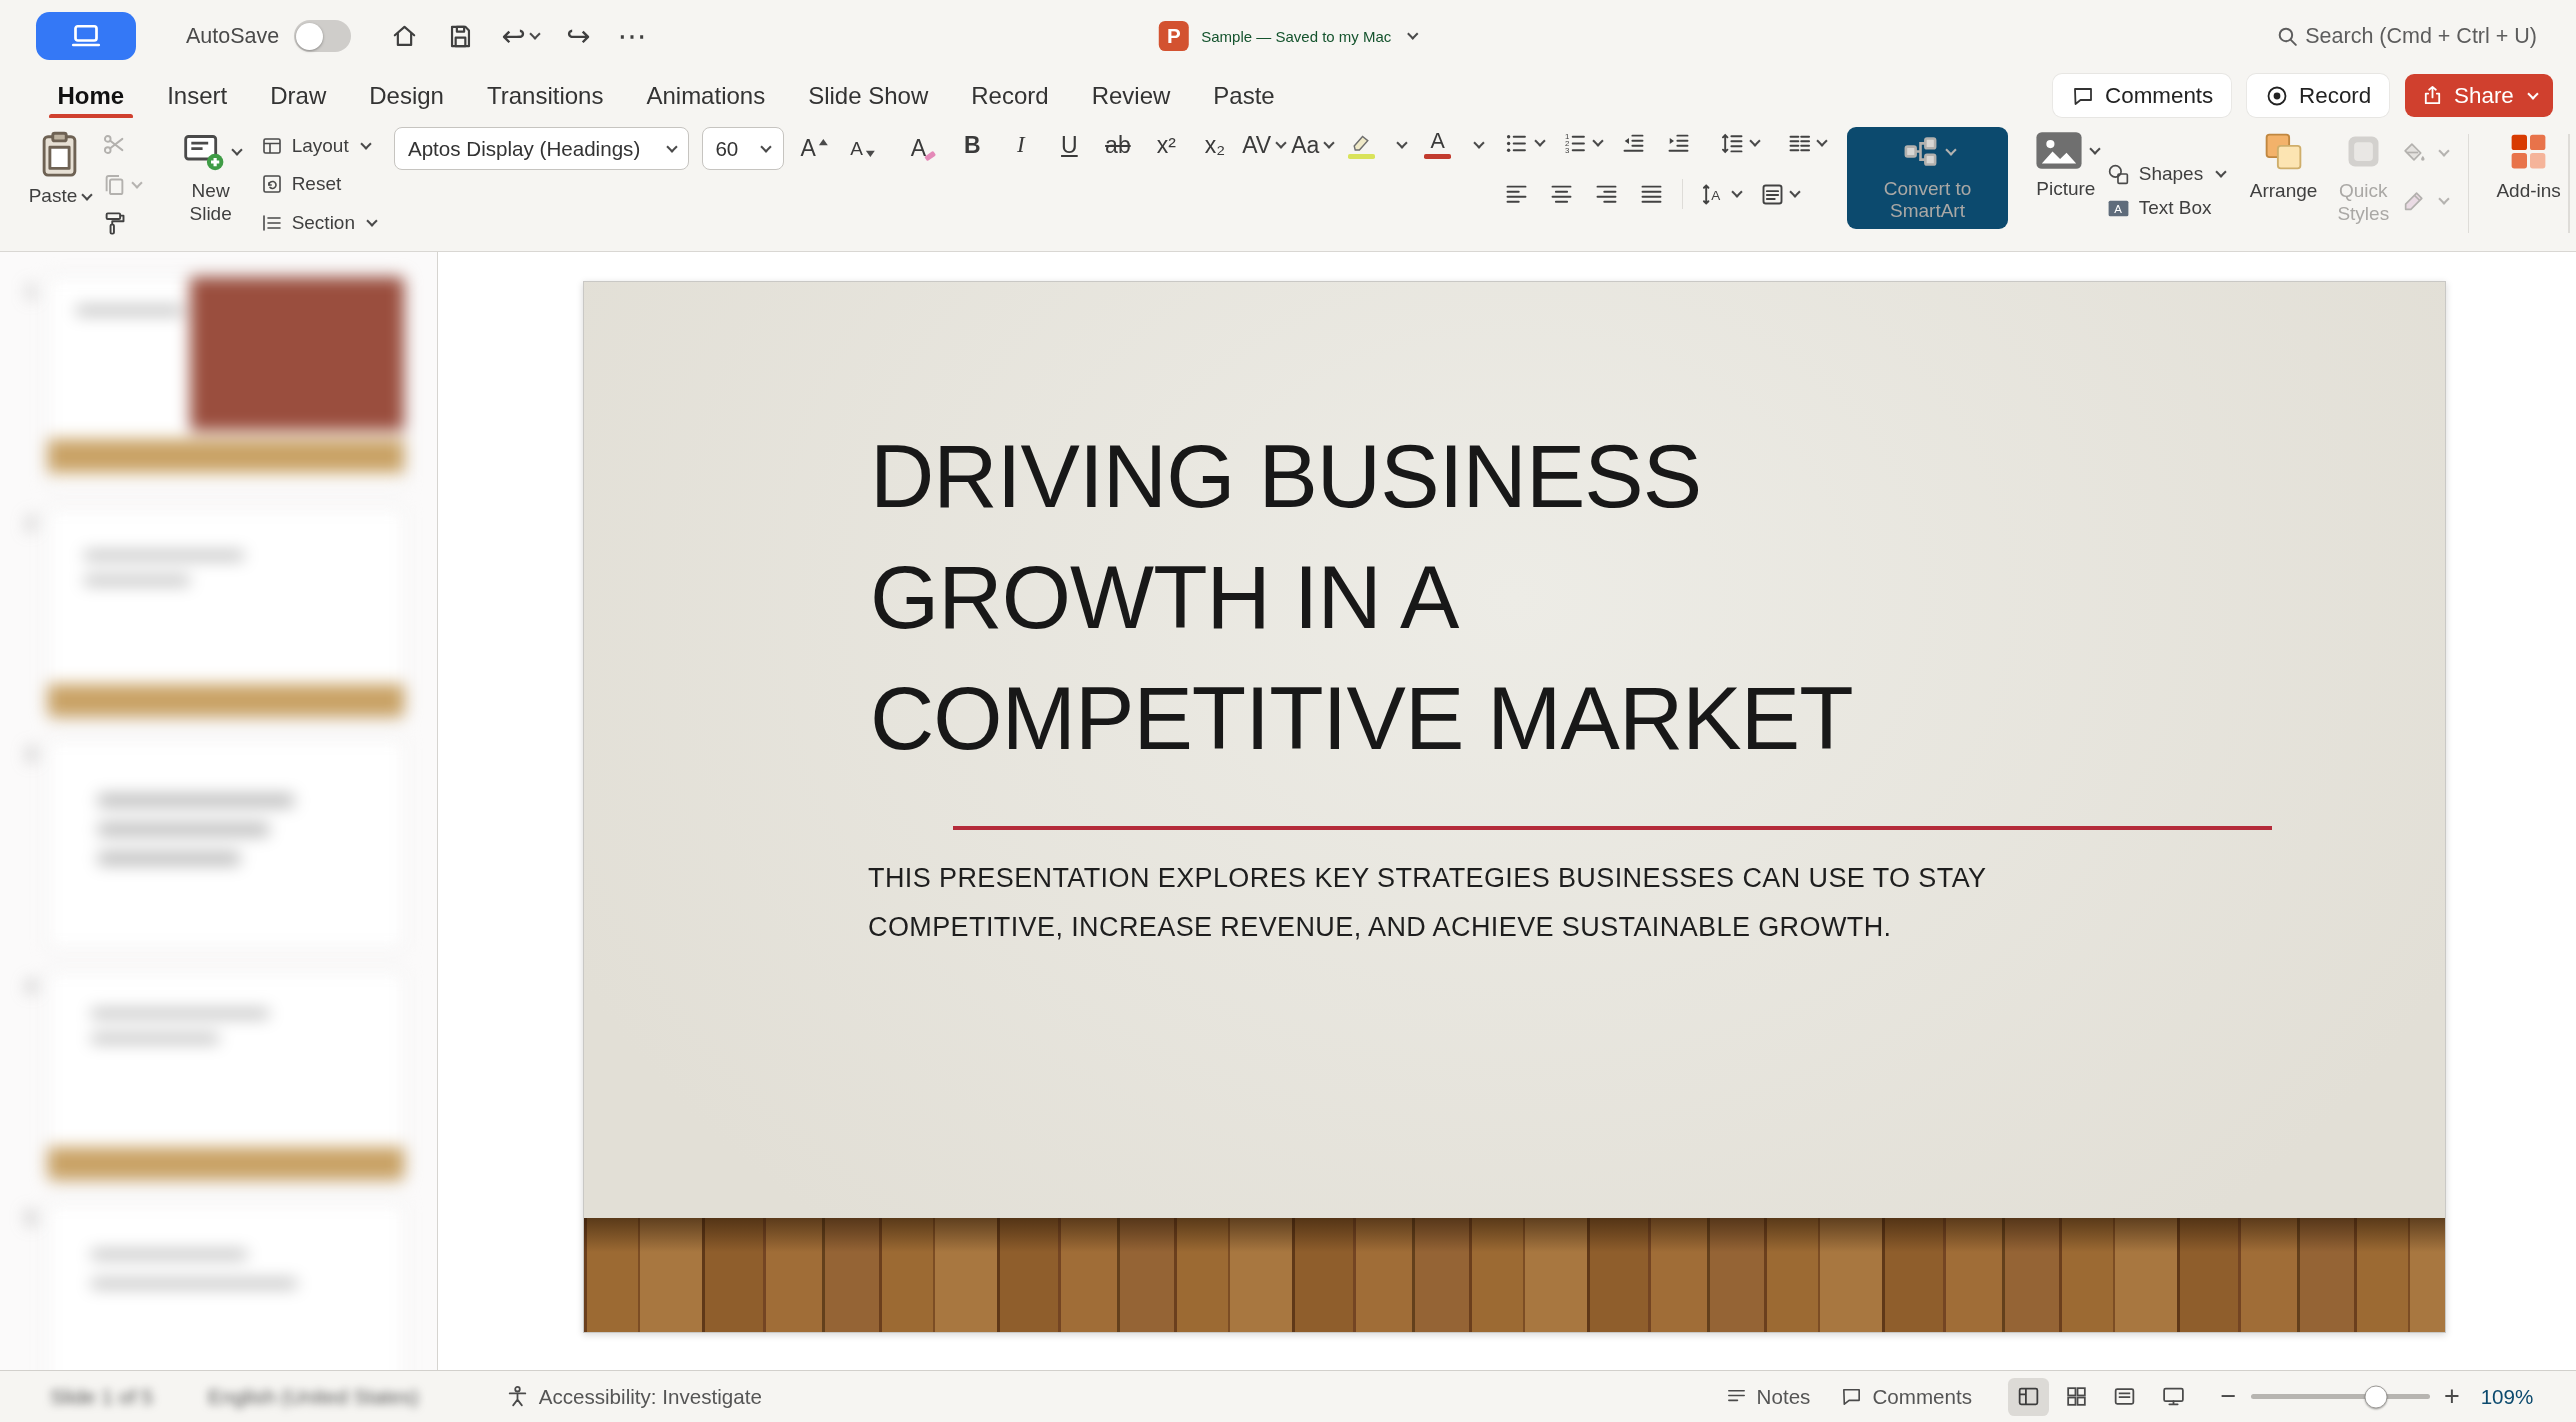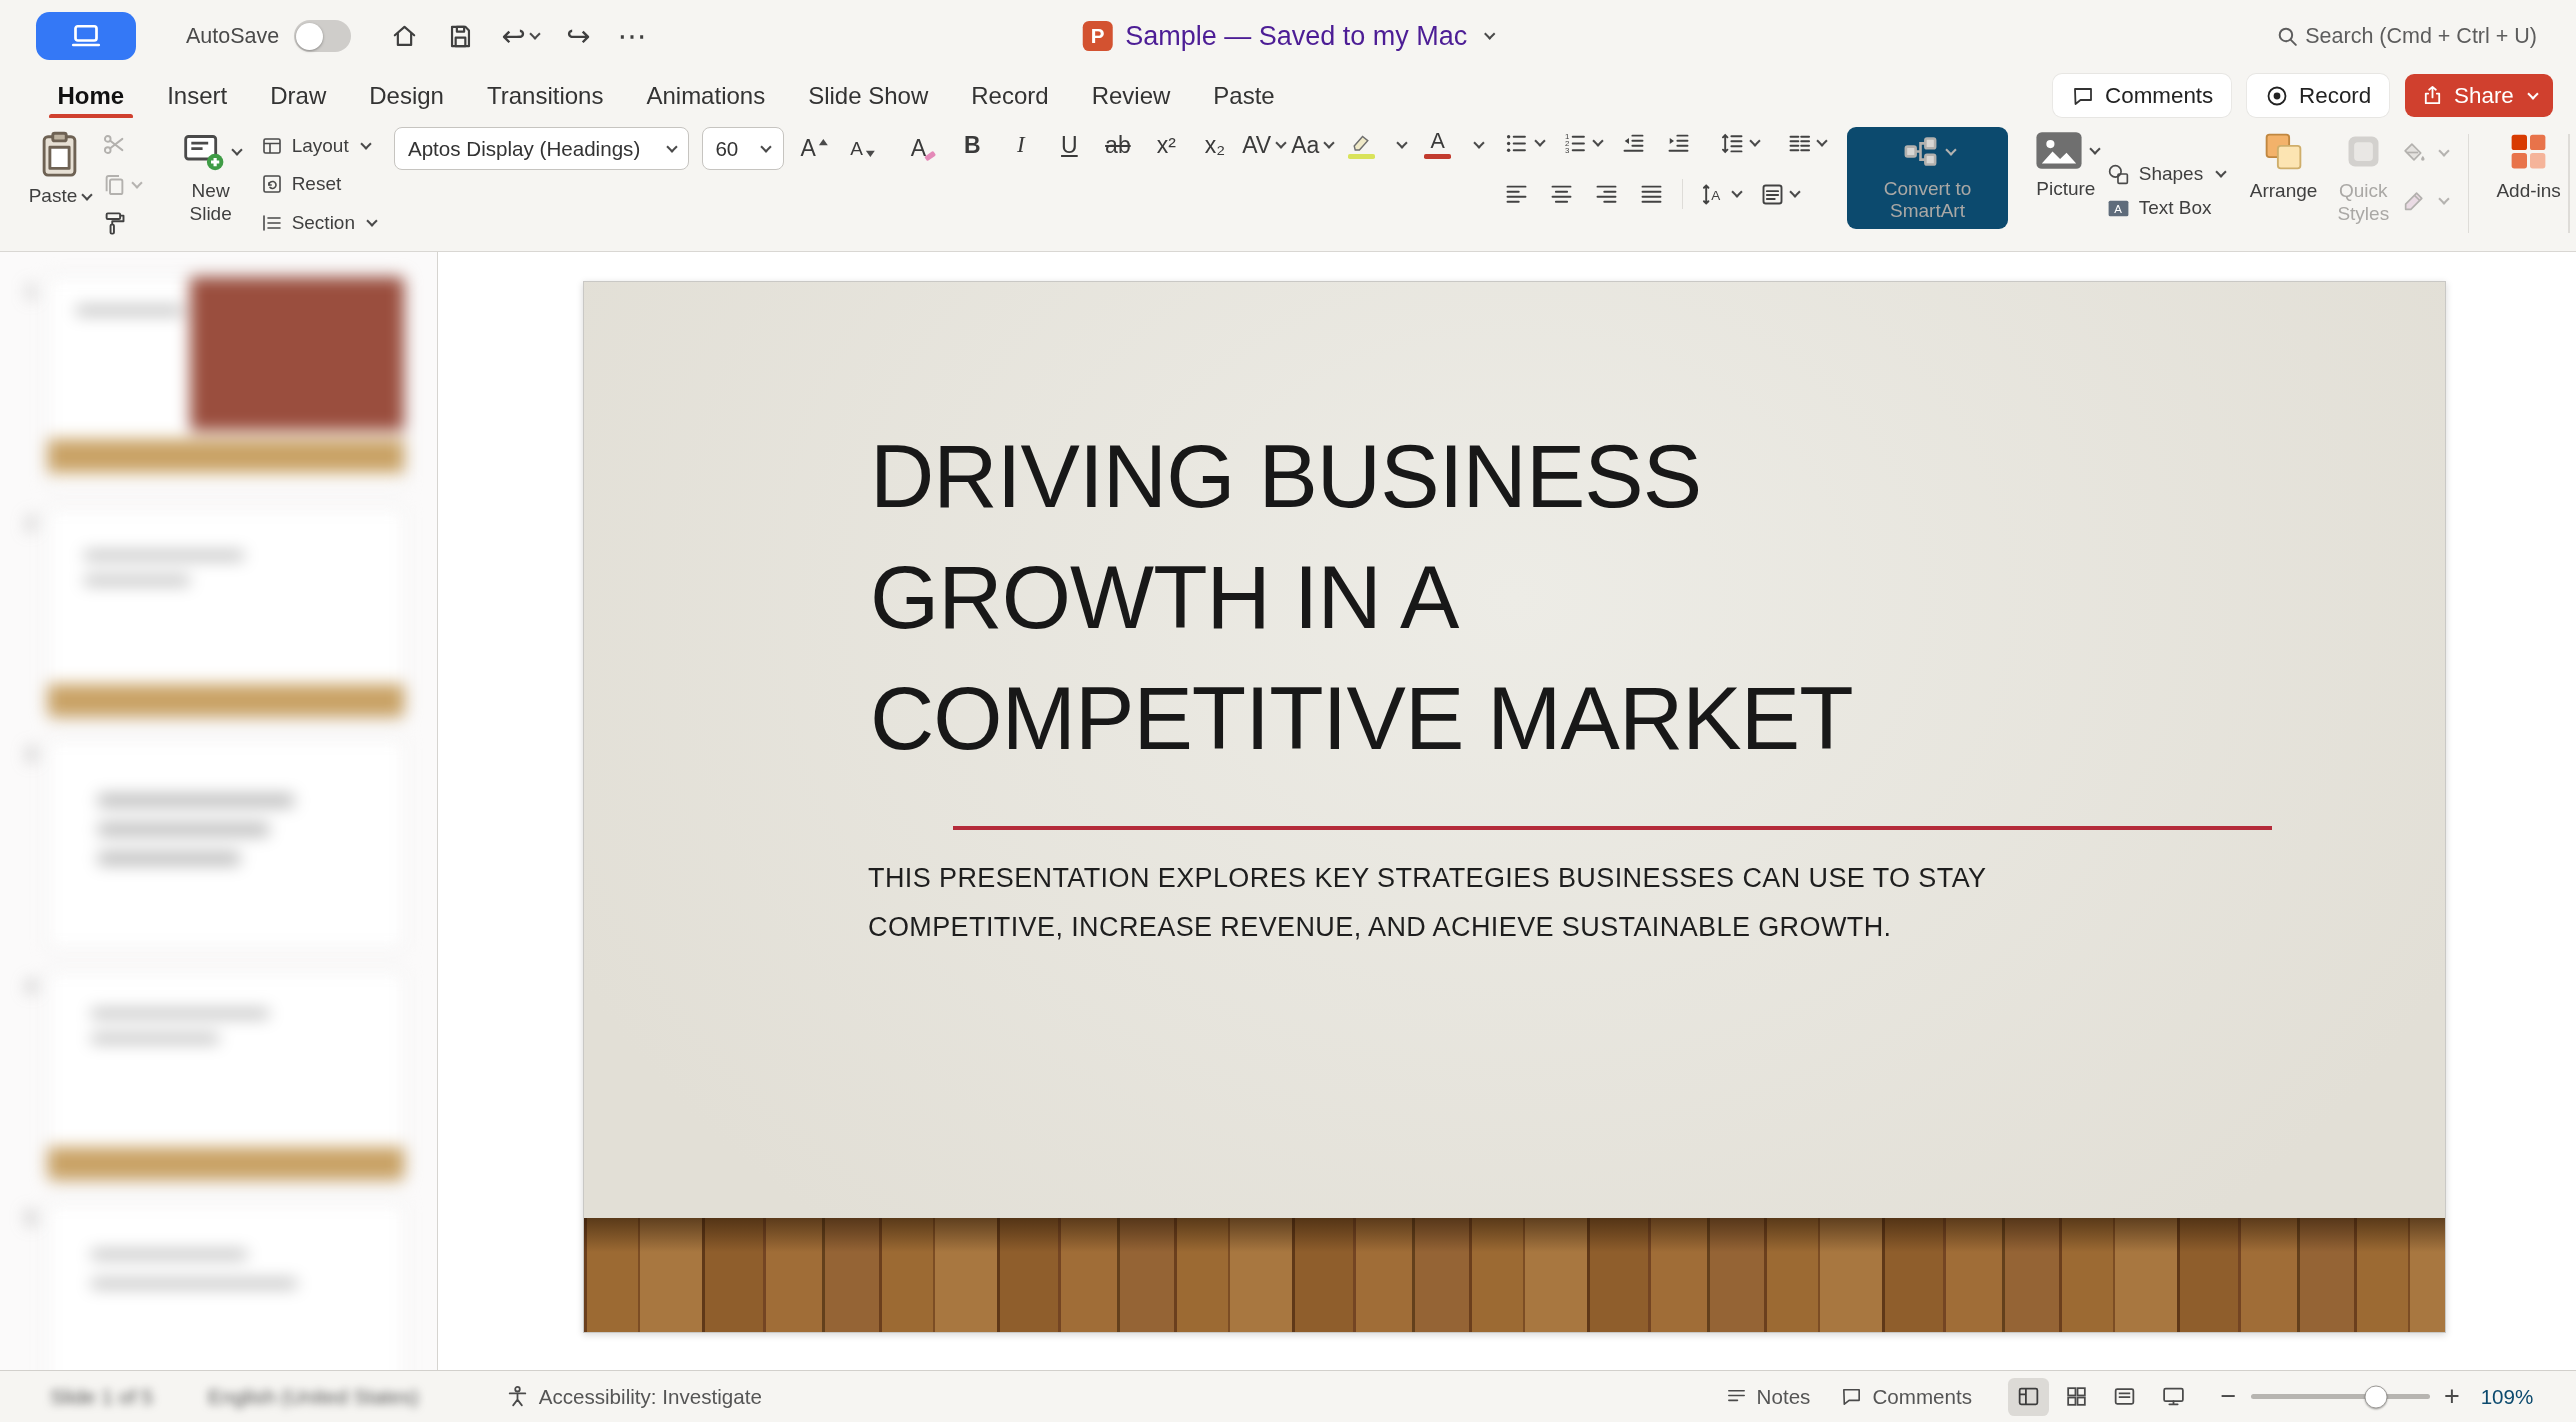--- a/index.html
+++ b/index.html
@@ -24,21 +24,21 @@
   .autosave{font-size:21.5px;color:#4a4a4a;margin-right:14.3px}
   .toggle{width:57px;height:32px;border-radius:16px;background:#cfcdca;position:relative;margin-right:39px}
   .knob{position:absolute;left:2.7px;top:2.7px;width:27px;height:27px;border-radius:50%;background:#fff;
     box-shadow:0 0.9px 2.7px rgba(0,0,0,.35)}
   .tb-ic{margin-right:27px;color:#3f3f3f;display:flex;align-items:center}
   .glyph{font-size:29px;line-height:1;color:#3f3f3f}
   .doc-center{position:absolute;left:50%;top:0;height:72px;transform:translateX(-50%);
     display:flex;align-items:center;gap:12.5px}
   .pptchip{width:30px;height:30px;border-radius:6.3px;background:#d35230;color:#fff;font-weight:bold;
     font-size:20.6px;display:flex;align-items:center;justify-content:center}
-  .doctitle{font-size:27px;color:#4c1d95}
+  .doctitle{font-size:15px;color:#14532d}
   .search{position:absolute;right:39px;top:0;height:72px;display:flex;align-items:center;gap:5px;
     color:#5d5d5d;font-size:21.5px}
 
   
   .tabrow{position:absolute;top:72px;left:0;right:0;height:47px;background:var(--chrome);
     display:flex;align-items:center;padding-left:36px;gap:0}
   .tab{position:relative;font-size:24px;color:#333;padding:0 21.5px;height:47px;display:flex;align-items:center}
   .tab.active{font-weight:bold;color:#111}
   .tab.active::after{content:"";position:absolute;left:12.5px;right:12.5px;bottom:0;height:5.4px;
     border-radius:2.7px;background:var(--accent)}

